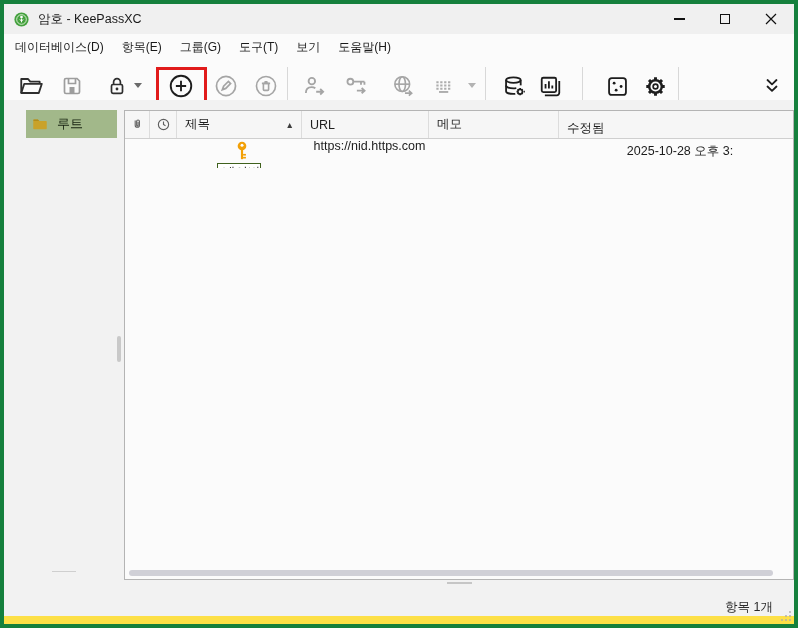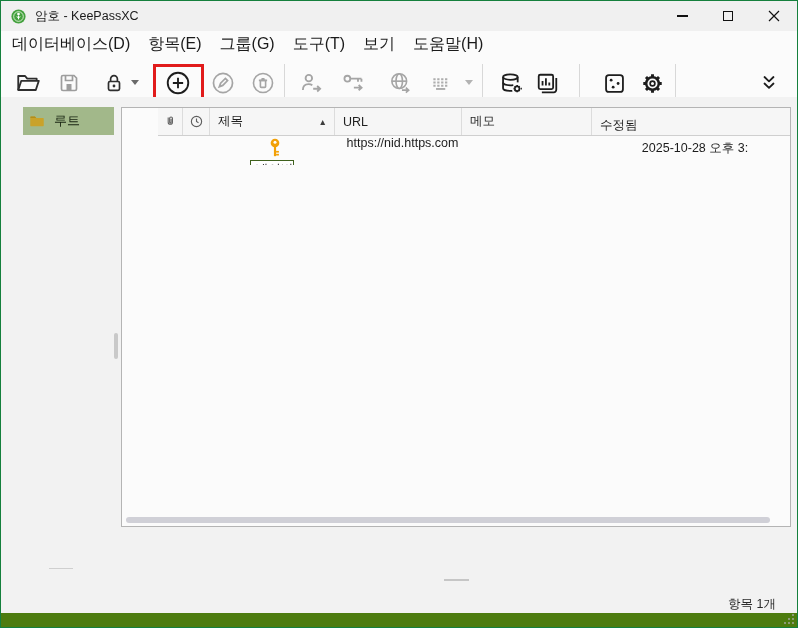--- a/index.html
+++ b/index.html
@@ -1,30 +1,30 @@
 <!DOCTYPE html>
 <html><head>
 <meta charset="utf-8">
 <style>
   html,body{margin:0;padding:0;background:#e8e8e8;}
   *{box-sizing:border-box;font-family:"Liberation Sans","DejaVu Sans",sans-serif;}
-  .window{position:relative;width:798px;height:628px;background:#4d7c0f;border:1px solid #15803d;overflow:hidden;}
+  .window{position:relative;width:798px;height:628px;background:#fde047;border:4px solid #15803d;overflow:hidden;}
 
   
   .titlebar{position:absolute;left:0;top:0;width:100%;height:30px;background:#f0f0f0;display:flex;align-items:center;}
   .app-icon{width:17px;height:17px;margin-left:9px;display:flex;}
   .title-text{font-size:12.5px;color:#1a1a1a;margin-left:8px;}
   .win-controls{margin-left:auto;display:flex;height:30px;}
   .win-btn{width:46px;height:30px;display:flex;align-items:center;justify-content:center;}
   .glyph-min{width:11px;height:1.4px;background:#111;}
   .glyph-max{width:10px;height:10px;border:1.2px solid #111;}
 
   
   .menubar{position:absolute;left:0;top:30px;width:100%;height:26px;background:#fbfbfb;display:flex;align-items:center;padding-left:2px;}
-  .menu-item{font-size:16px;color:#1a1a1a;padding:0 9px;line-height:26px;}
+  .menu-item{font-size:12px;color:#1a1a1a;padding:0 9px;line-height:26px;}
 
   
   .toolbar{position:absolute;left:0;top:56px;width:100%;height:56px;background:#fbfbfb;border-bottom:1px solid #d9d9d9;}
   .tbtn{position:absolute;top:8px;width:36px;height:36px;display:flex;align-items:center;justify-content:center;transform:translateX(-50%);}
   .tsep{position:absolute;top:7px;width:1px;height:42px;background:#d8d8d8;}
   .drop-arrow{position:absolute;top:23px;width:0;height:0;border-left:4px solid transparent;border-right:4px solid transparent;border-top:5px solid #6a6a6a;transform:translateX(-50%);}
   .drop-arrow.dis{border-top-color:#b3b3b3;}
   .red-box{position:absolute;left:152px;top:7px;width:51px;height:46px;border:3px solid #e11b1b;}
 
   
@@ -32,21 +32,21 @@
 
   .group-item{position:absolute;left:22px;top:10px;width:91px;height:28px;background:#a2b88a;display:flex;align-items:center;}
   .group-item svg{margin-left:5px;}
   .group-label{font-size:13px;color:#16210f;margin-left:8px;}
 
   .v-splitter{position:absolute;left:113px;top:236px;width:4px;height:26px;background:#c9c9c9;border-radius:2px;}
   .side-splitter{position:absolute;left:48px;top:471px;width:24px;height:1px;background:#cfcfcf;}
   .center-splitter{position:absolute;left:443px;top:482px;width:25px;height:2px;background:#c6c6c6;}
 
   
-  .panel{position:absolute;left:120px;top:10px;width:670px;height:420px;background:#fbfbfb;border:1px solid #b4b4b4;padding-left:36px;}
+  .panel{position:absolute;left:120px;top:10px;width:670px;height:470px;background:#fbfbfb;border:1px solid #b4b4b4;}
   .thead{display:flex;height:28px;background:#f6f6f6;border-bottom:1px solid #cfcfcf;}
   .hcell{display:flex;align-items:center;font-size:12.5px;color:#1f1f1f;border-right:1px solid #dcdcdc;padding-left:8px;overflow:hidden;white-space:nowrap;}
   .hcell.icon{justify-content:center;padding-left:0;}
   .col-att{width:25px;}.col-clk{width:27px;}.col-title{width:125px;}
   .col-user{width:127px;}.col-url{width:127px;}.col-notes{width:130px;}
   .col-mod{flex:1;border-right:none;margin-top:8px;}
   .sort-arrow{margin-left:auto;margin-right:7px;font-size:8.5px;color:#3d3d3d;}
 
   .trow{display:flex;height:29px;align-items:center;}
   .cell{font-size:12.5px;color:#1c1c1c;padding-left:8px;overflow:hidden;white-space:nowrap;height:29px;display:flex;align-items:center;flex-direction:column;}

